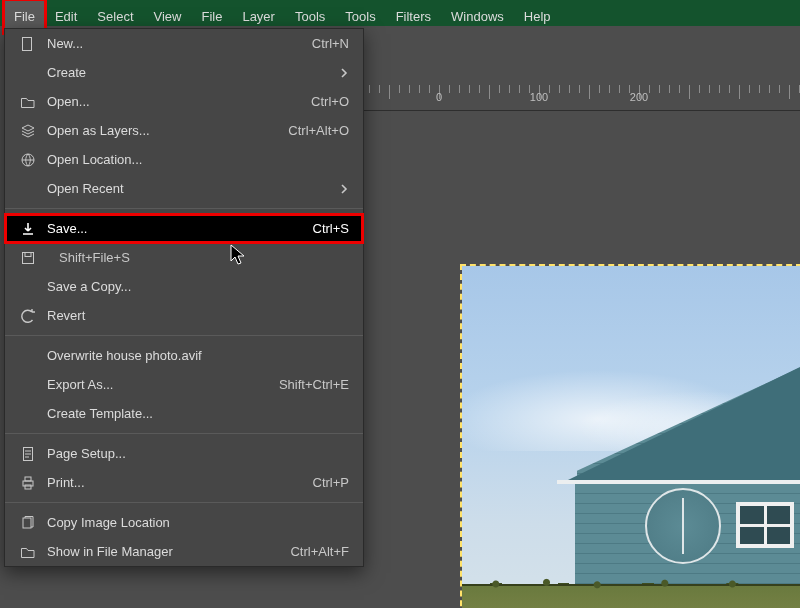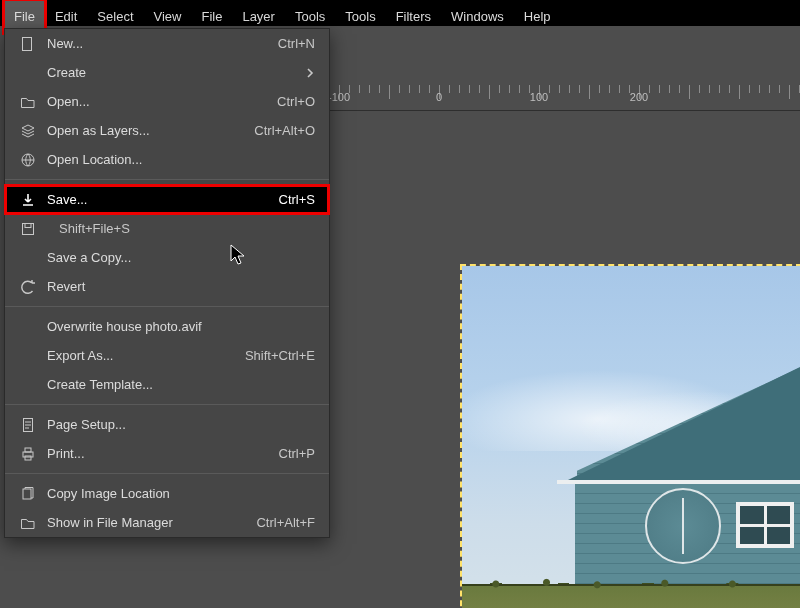--- a/index.html
+++ b/index.html
@@ -11,21 +11,21 @@
     width: 800px; height: 608px;
     overflow: hidden;
     position: relative;
   }
 
   
   .menubar {
     display: flex;
     align-items: center;
     height: 34px;
-    background: #000000;
+    background: #14532d;
     padding: 0 4px;
     border-bottom: 1px solid #2a2a2a;
   }
   .menubar .menu-title {
     padding: 3px 10px;
     height: 100%;
     display: flex; align-items: center;
     cursor: default;
   }
   .menubar .menu-title.active {
@@ -36,21 +36,21 @@
     outline-offset: -1px;
     position: relative;
     z-index: 5;
   }
 
   
   .dropdown {
     position: absolute;
     top: 28px;
     left: 4px;
-    width: 326px;
+    width: 360px;
     background: #464646;
     border: 1px solid #2a2a2a;
     box-shadow: 0 6px 18px rgba(0,0,0,.5);
     z-index: 10;
   }
   .dropdown .row {
     display: flex;
     align-items: center;
     height: 29px;
     padding: 0 14px 0 14px;
@@ -333,20 +333,29 @@
   </div>
   <div class="row">
     <span class="ic">
       <svg width="16" height="16" viewBox="0 0 16 16">
           <circle cx="8" cy="8" r="6" fill="none" stroke="currentColor"></circle>
           <path d="M2 8h12 M8 2c3 3 3 9 0 12 M8 2c-3 3-3 9 0 12" fill="none" stroke="currentColor"></path>
         </svg>
     </span>
     <span class="lbl">Open Location...</span>
   </div>
+  <div class="row noicon">
+    <span class="ic"></span>
+    <span class="lbl">Open Recent</span>
+    <span class="chev">
+      <svg width="10" height="10" viewBox="0 0 10 10">
+          <path d="M3 1l4 4-4 4" fill="none" stroke="currentColor" stroke-width="1.6"></path>
+        </svg>
+    </span>
+  </div>
 
   <div class="sep"></div>
 
   <div class="row hov highlight">
     <span class="ic">
       <svg width="16" height="16" viewBox="0 0 16 16">
           <path d="M8 2v8m0 0l-3-3m3 3l3-3M3 13h10" fill="none" stroke="currentColor" stroke-width="1.6"></path>
         </svg>
     </span>
     <span class="lbl">Save...</span>

